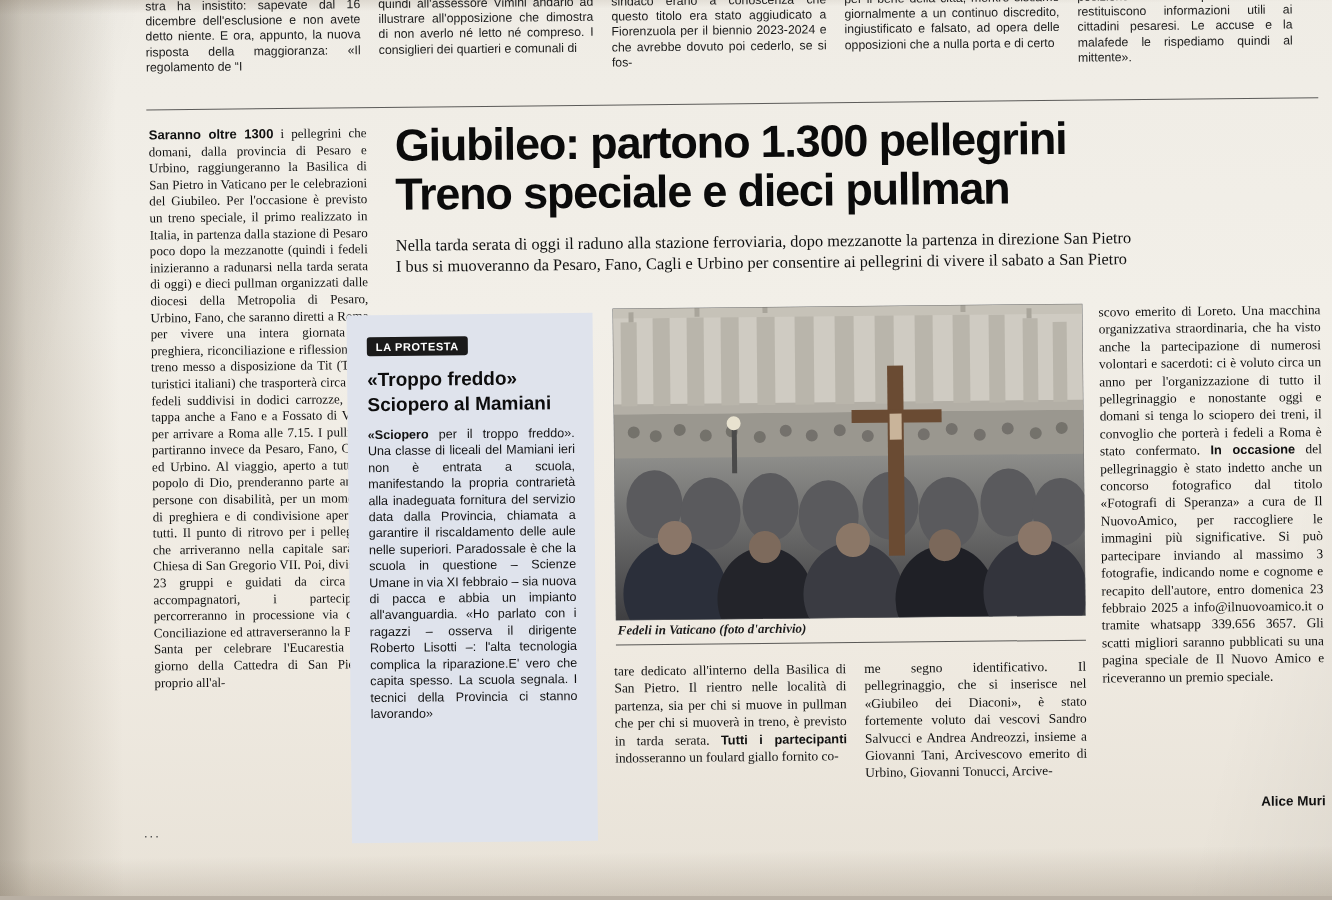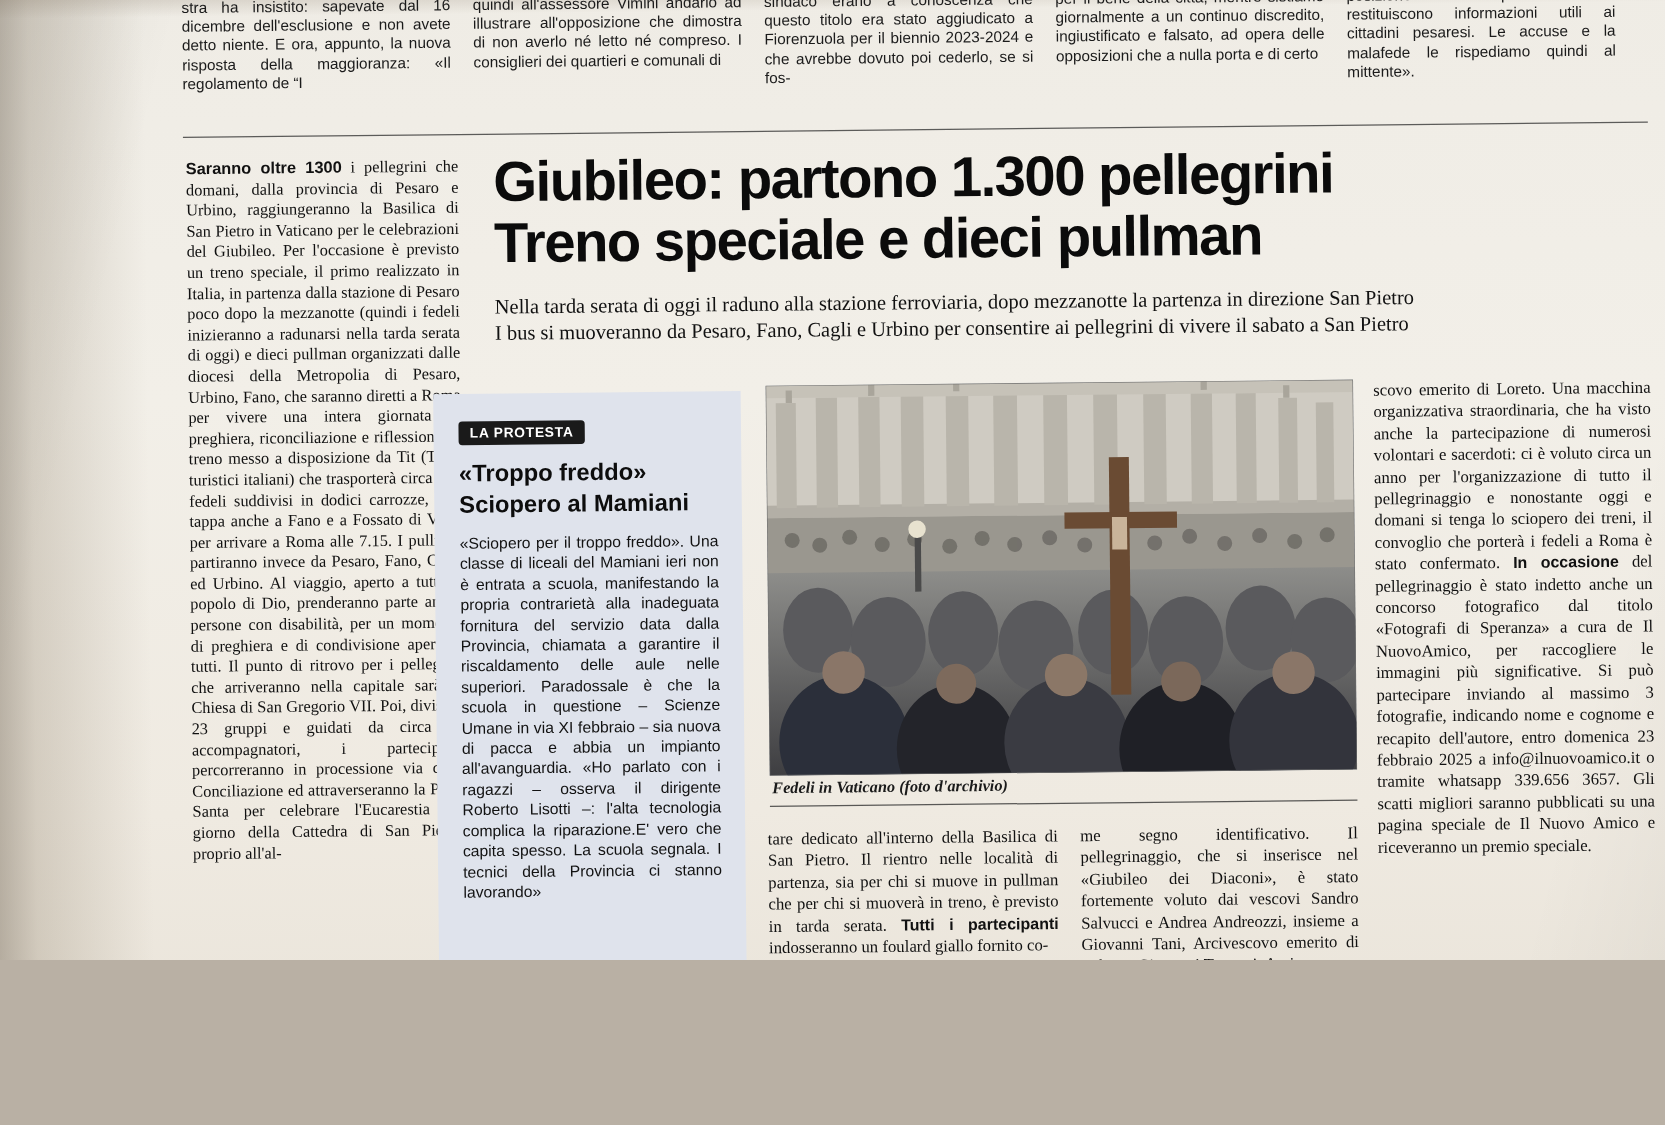--- a/index.html
+++ b/index.html
@@ -3,21 +3,21 @@
 <meta charset="utf-8">
 <style>
   html, body {
     margin: 0;
     padding: 0;
     background: #b9b0a4;
   }
   #page {
     position: relative;
     width: 1332px;
-    height: 768px;
+    height: 896px;
     overflow: hidden;
     background: #5eead4;
     font-family: "Liberation Sans", sans-serif;
   }
   
   #sheet {
     position: absolute;
     left: -30px;
     top: -18px;
     width: 1400px;
@@ -156,21 +156,21 @@
     position: absolute;
     left: 20px;
     top: 112px;
     width: 207px;
     font-family: "Liberation Sans", sans-serif;
     font-size: 12.6px;
     line-height: 16.4px;
     text-align: justify;
     color: #121212;
   }
-  .protest-body b { font-weight: normal; }
+  .protest-body b { font-weight: bold; }
 
   
   .photo {
     position: absolute;
     left: 614px;
     top: 308px;
     width: 470px;
     height: 312px;
     overflow: hidden;
     background: #8e9296;

